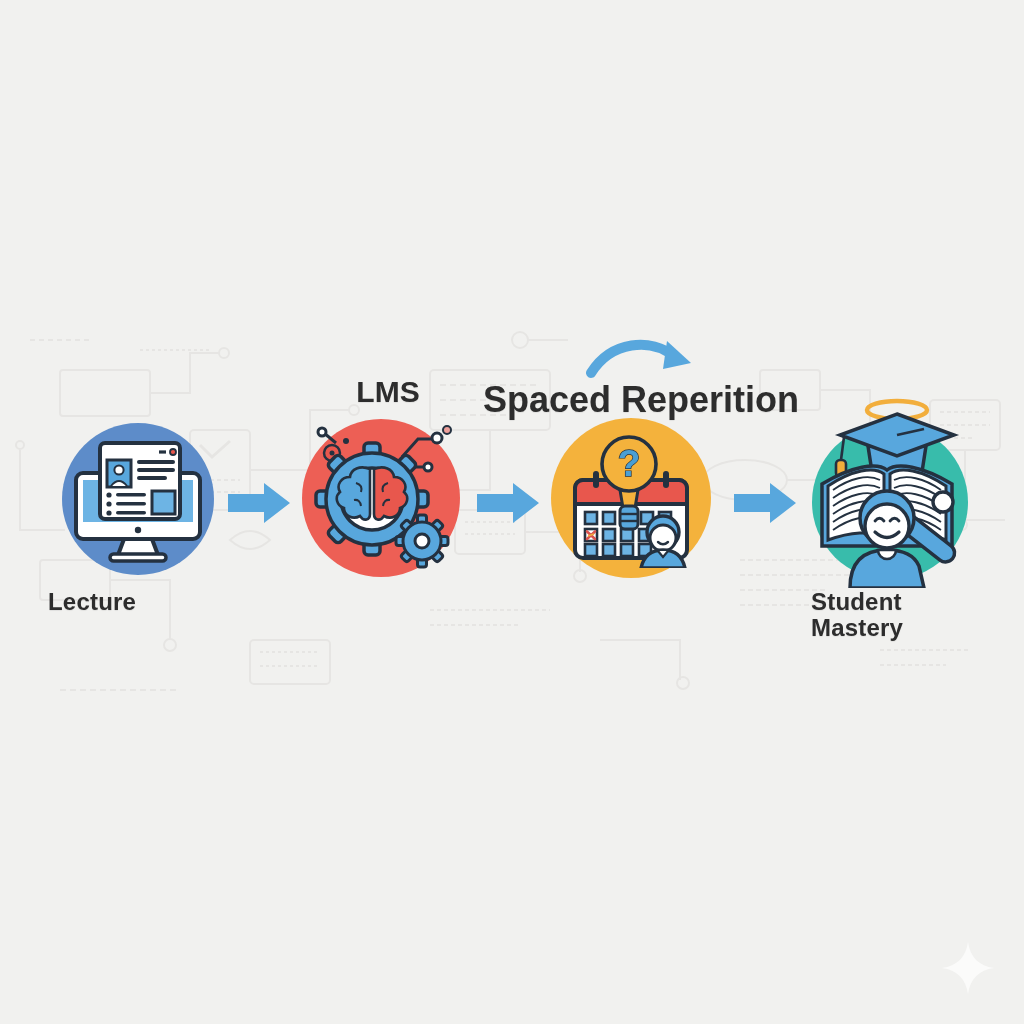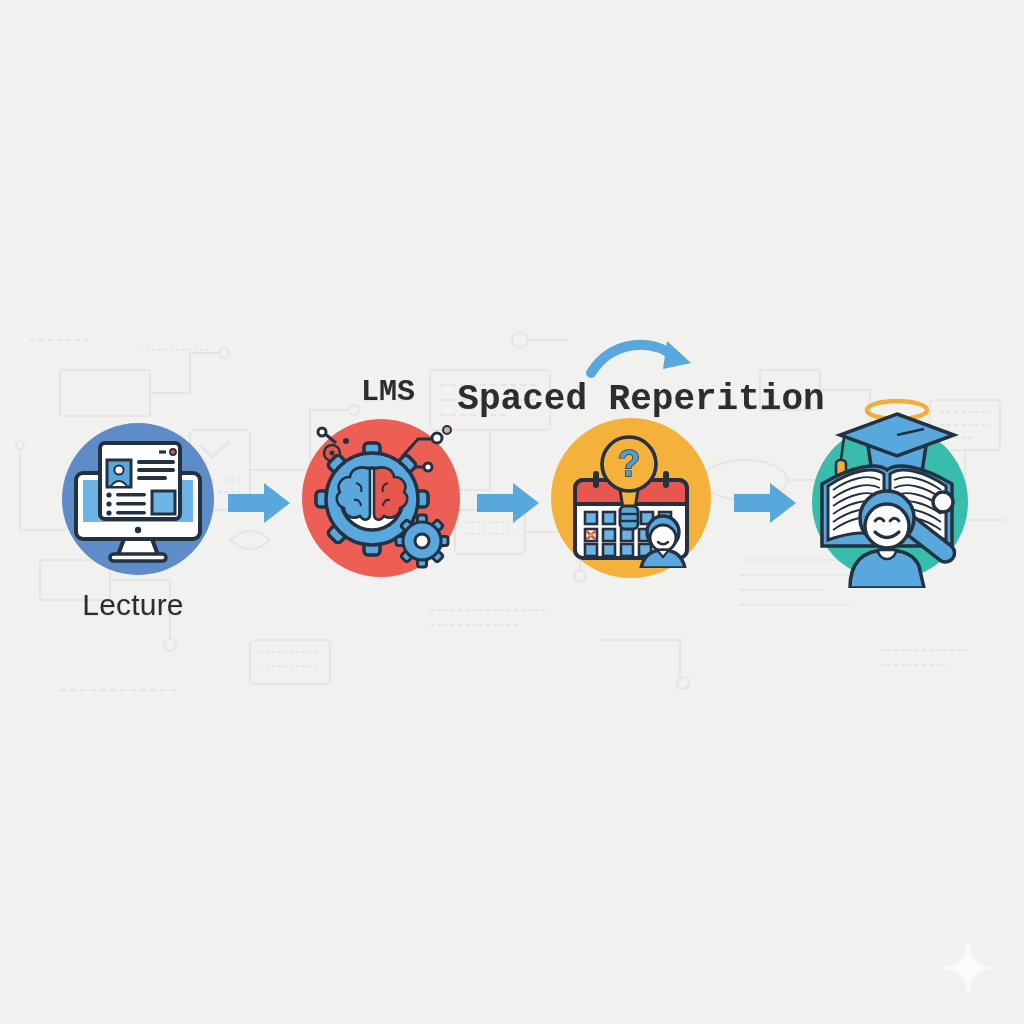--- a/index.html
+++ b/index.html
@@ -13,33 +13,32 @@
   .canvas { position:absolute; inset:0; }
   .pattern { position:absolute; left:0; top:310px; width:1024px; height:440px; opacity:.75; }
   .stage-circle { position:absolute; border-radius:50%; }
   .c1 { left:62px;  top:423px; width:152px; height:152px; background:#5d8cc9; }
   .c2 { left:302px; top:419px; width:158px; height:158px; background:#ed5f55; }
   .c3 { left:551px; top:418px; width:160px; height:160px; background:#f4b23c; }
   .c4 { left:812px; top:424px; width:156px; height:156px; background:#38bcab; }
   .stage-icon { position:absolute; }
   .label {
     position:absolute; transform:translateX(-50%);
-    font-weight:normal; font-size:30px; line-height:1.08; color:#2d2d2d;
-    text-align:center; letter-spacing:.2px;
+    font-weight:bold; font-size:24px; line-height:1.08; color:#2d2d2d;
+    text-align:left; letter-spacing:.2px;
     text-shadow:0 1px 1px rgba(0,0,0,.07);
   }
   .lbl1 { left:133px; top:589px; width:170px; }
   .lbl2 { left:382px; top:589px; width:200px; }
   .lbl3 { left:632px; top:589px; width:130px; }
   .lbl4 { left:891px; top:589px; width:160px; }
   .annotation {
     position:absolute; transform:translateX(-50%);
     font-weight:bold; color:#2d2d2d; text-align:center; white-space:nowrap;
     text-shadow:0 1px 1px rgba(0,0,0,.07);
-    font-family:Liberation Mono, monospace;
   }
   .ann-lms { left:388px; top:375px; font-size:30px; }
   .ann-spaced { left:641px; top:379px; font-size:36px; }
   .flow-arrow { position:absolute; top:481px; }
   .fa1 { left:228px; } .fa2 { left:477px; } .fa3 { left:734px; }
   .curved-arrow { position:absolute; left:583px; top:333px; }
   .sparkle { position:absolute; left:942px; top:942px; }
 </style>
 </head>
 <body>
@@ -246,20 +245,21 @@
     </g>
     <circle cx="141" cy="114" r="10" fill="#ffffff" stroke="#243140" stroke-width="3.4"></circle>
     <circle cx="85" cy="130" r="27" fill="#58a7dd" stroke="#243140" stroke-width="3.5"></circle>
     <circle cx="85" cy="138" r="22" fill="#ffffff" stroke="#243140" stroke-width="3.4"></circle>
     <path d="M73 133 q4.5 -5.5 9 0" fill="none" stroke="#243140" stroke-width="2.8" stroke-linecap="round"></path>
     <path d="M88 133 q4.5 -5.5 9 0" fill="none" stroke="#243140" stroke-width="2.8" stroke-linecap="round"></path>
     <path d="M73 144 q12 11 24 0" fill="none" stroke="#243140" stroke-width="3.2" stroke-linecap="round"></path>
     <path d="M48 200 Q48 162 85 162 Q110 162 117 178 L122 200 Z" fill="#58a7dd" stroke="#243140" stroke-width="3.5"></path>
     <path d="M76 162 a9 9 0 0 0 18 0 z" fill="#ffffff" stroke="#243140" stroke-width="2.6"></path>
   </svg>
+  <div class="label lbl4">Student Mastery</div>
 
   <svg class="flow-arrow fa1" width="64" height="44" viewBox="0 0 64 44">
     <polygon points="0,13 36,13 36,2 62,22 36,42 36,31 0,31" fill="#58a7dd"></polygon>
   </svg>
   <svg class="flow-arrow fa2" width="64" height="44" viewBox="0 0 64 44">
     <polygon points="0,13 36,13 36,2 62,22 36,42 36,31 0,31" fill="#58a7dd"></polygon>
   </svg>
   <svg class="flow-arrow fa3" width="64" height="44" viewBox="0 0 64 44">
     <polygon points="0,13 36,13 36,2 62,22 36,42 36,31 0,31" fill="#58a7dd"></polygon>
   </svg>

